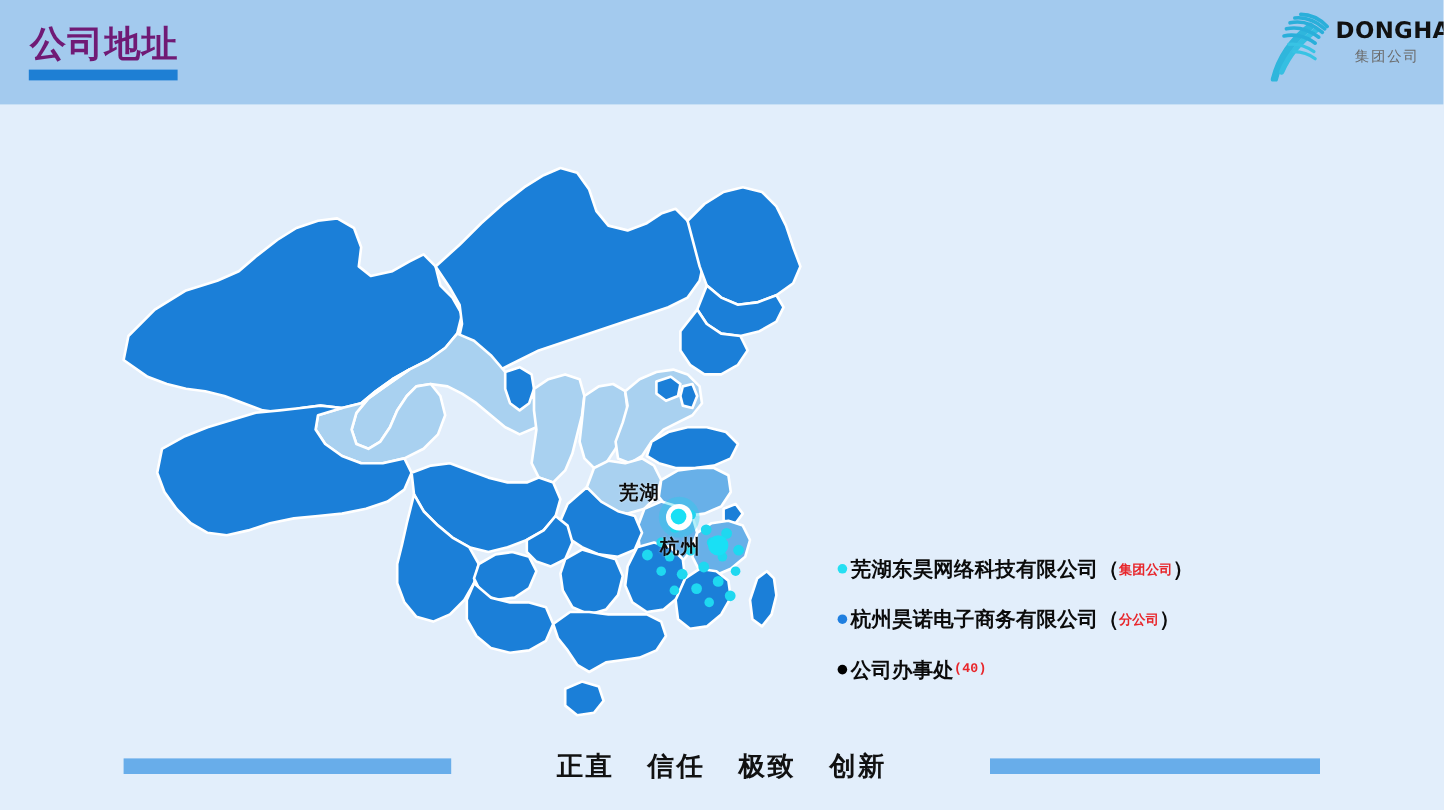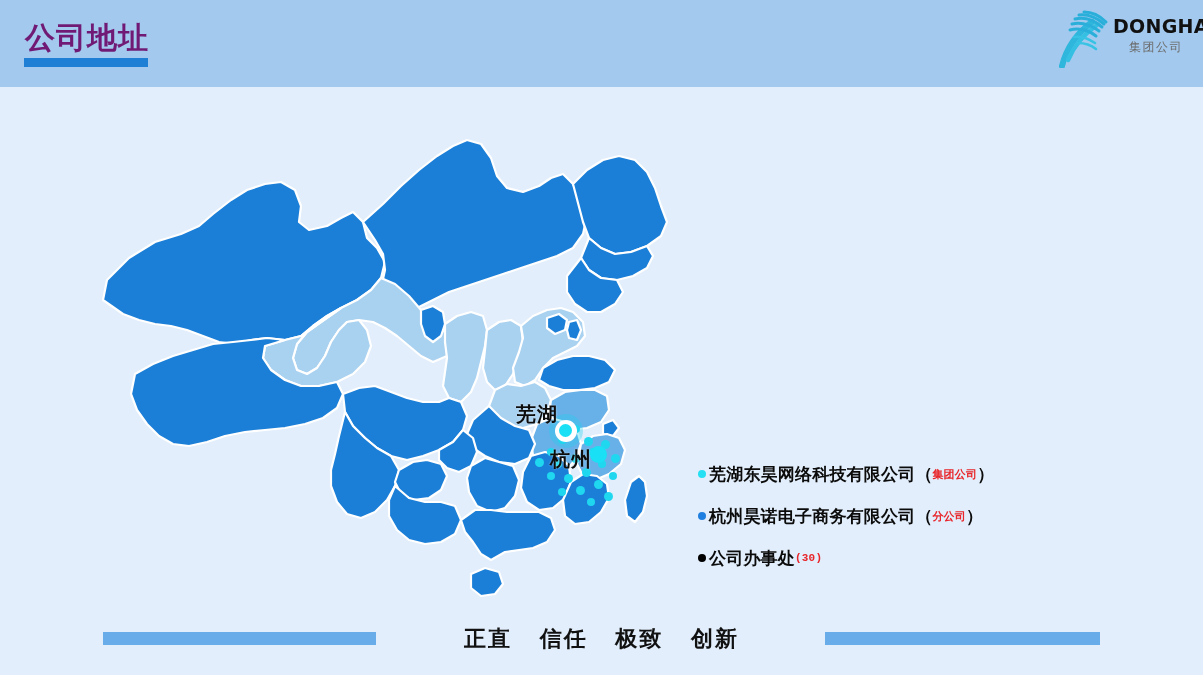--- a/index.html
+++ b/index.html
@@ -122,21 +122,21 @@
     border-radius: 50%;
     background: #19e0f5;
   }
   .office-dot {
     position: absolute;
     border-radius: 50%;
     background: #1fd8f0;
   }
   .city-label {
     position: absolute;
-    font-size: 20px;
+    font-size: 16px;
     font-weight: bold;
     color: #0d0d0d;
     letter-spacing: 1px;
     white-space: nowrap;
     text-shadow: 0 0 2px rgba(255,255,255,0.55);
   }
 
   
   .legend {
     position: absolute;
@@ -349,21 +349,21 @@
       <span class="legend-bullet" style="background:#1f7fe0;"></span>
       <span class="legend-text">杭州昊诺电子商务有限公司</span>
       <span class="legend-paren">（</span>
       <span class="legend-tag">分公司</span>
       <span class="legend-paren">）</span>
     </div>
 
     <div class="legend-row">
       <span class="legend-bullet" style="background:#000000;"></span>
       <span class="legend-text">公司办事处</span>
-      <span class="legend-tag">(30)</span>
+      <span class="legend-tag">(40)</span>
     </div>
 
   </div>
 
   <div class="footer-bar left"></div>
   <div class="footer-bar right"></div>
   <div class="slogan">
     <span>正直</span>
     <span>信任</span>
     <span>极致</span>

